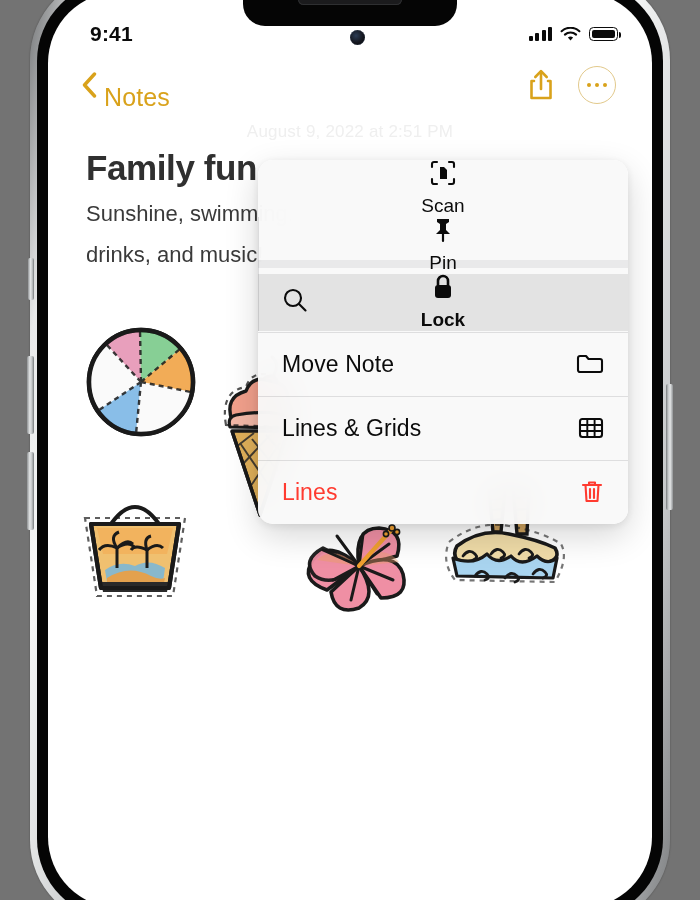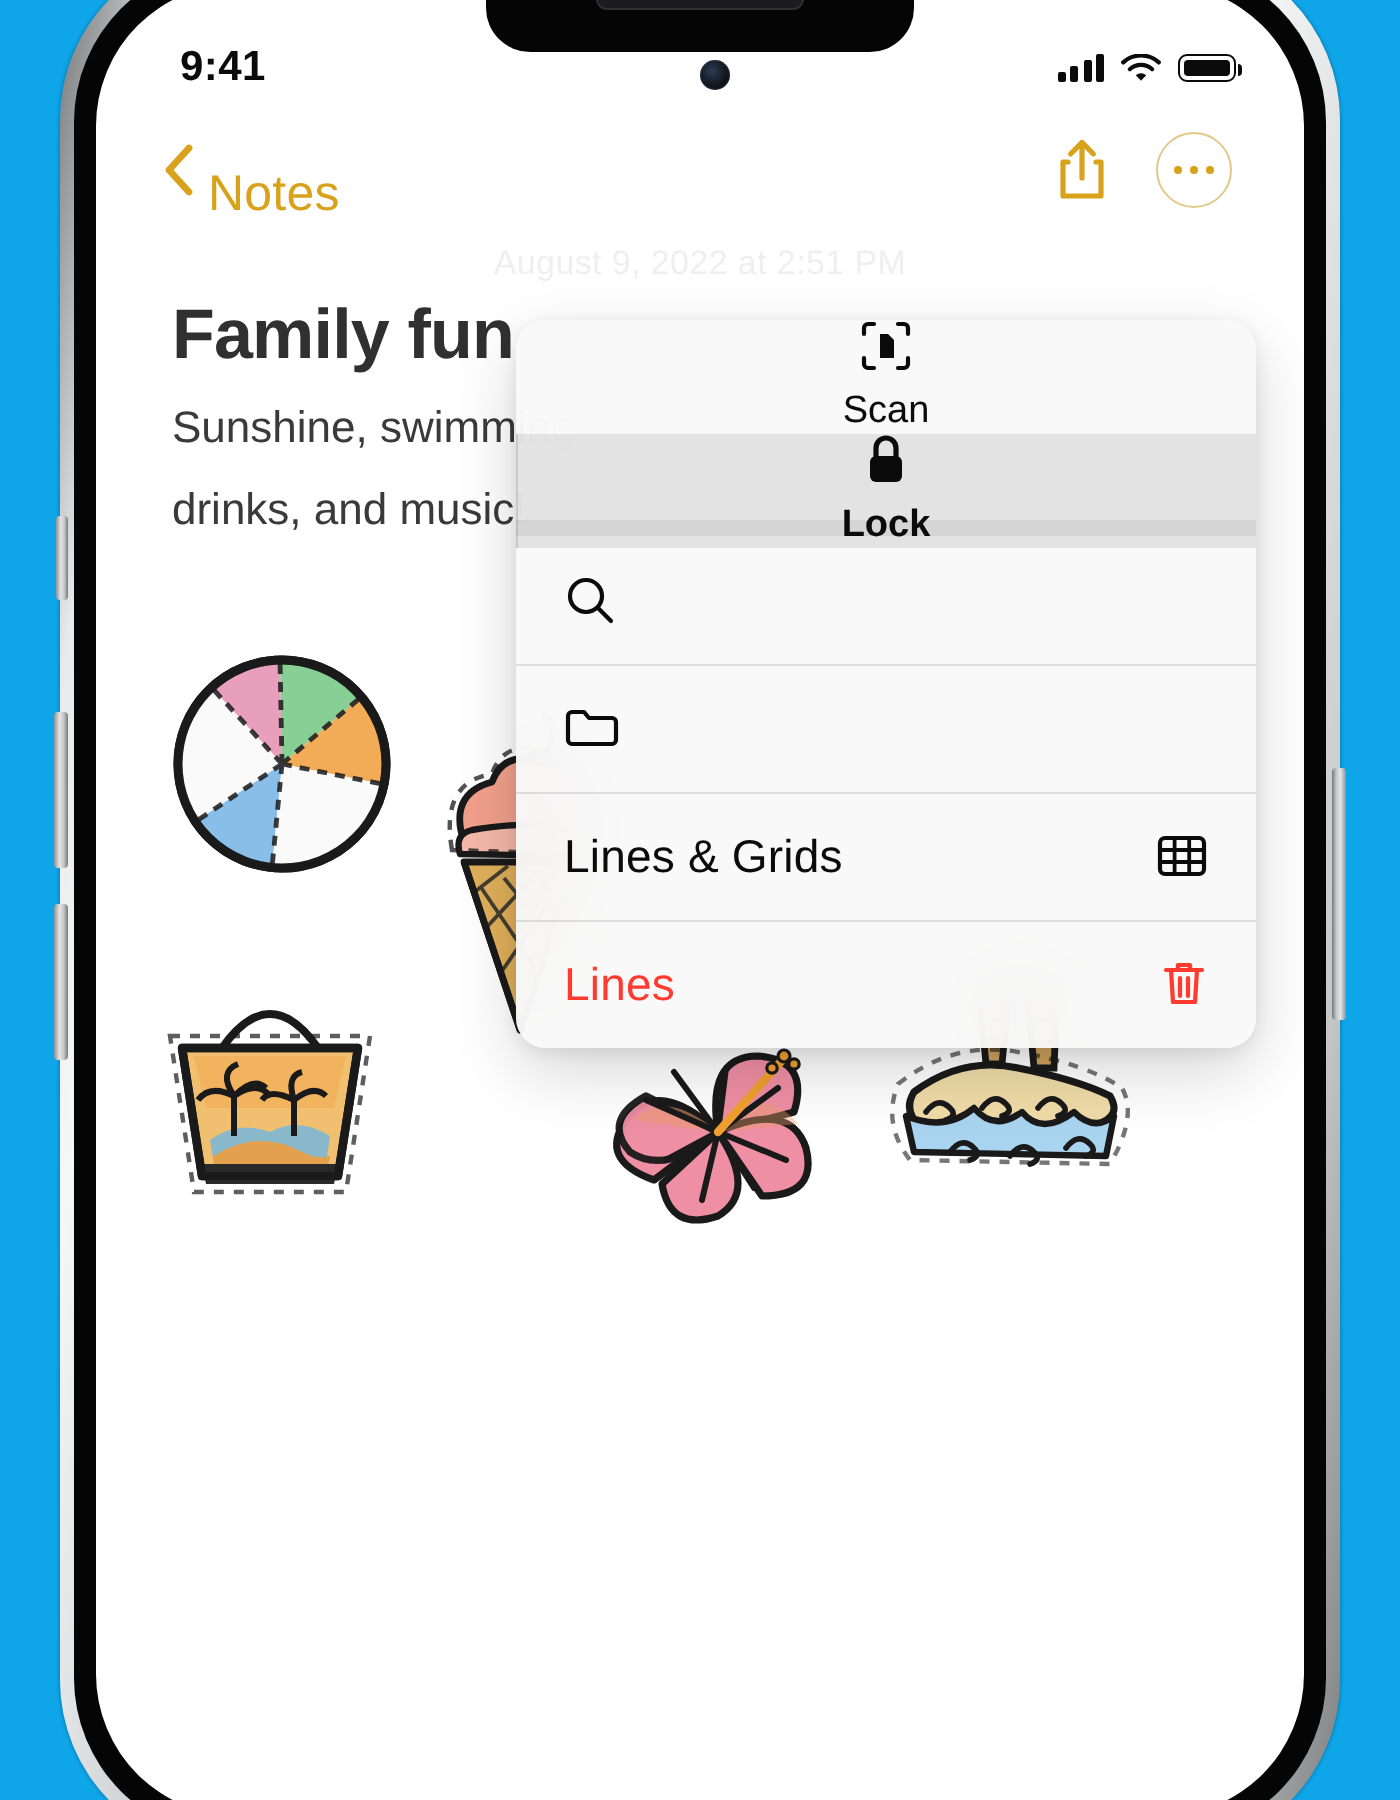--- a/index.html
+++ b/index.html
@@ -2,21 +2,21 @@
 <html><head>
 <meta charset="utf-8">
 <style>
   * { margin:0; padding:0; box-sizing:border-box; }
   html, body {
     width:700px; height:900px;
     background:#ffffff;
     font-family:"Liberation Sans", sans-serif;
     overflow:hidden;
   }
-  #stage { position:relative; width:700px; height:900px; background:#0ea5e9; }
+  #stage { position:relative; width:700px; height:900px; background:#737373; }
 
   
   .phone-frame{
     position:absolute; left:30px; top:-26px;
     width:640px; height:952px;
     border-radius:86px;
     background:linear-gradient(100deg,#6d6f71 0%,#e8e9ea 8%,#f6f7f7 14%,#bcbfc1 30%,#d9dbdc 55%,#f2f3f3 76%,#c6c8ca 90%,#7b7d7f 100%);
     box-shadow:0 0 2px rgba(0,0,0,.35);
   }
   .phone-body{
@@ -332,40 +332,48 @@
               <path d="M2 7V4a2 2 0 0 1 2-2h3"></path>
                 <path d="M19 2h3a2 2 0 0 1 2 2v3"></path>
               <path d="M24 19v3a2 2 0 0 1-2 2h-3"></path>
                 <path d="M7 24H4a2 2 0 0 1-2-2v-3"></path>
             </g>
             <path d="M10 7h4l3 3v9h-7z" fill="#0b0b0b"></path>
           </svg>
           <span class="ctx-top-label">Scan</span>
         </div>
 
+        <div class="ctx-top-item">
+          <svg width="24" height="26" viewBox="0 0 24 26">
+            <path d="M6 2h12v3l-3 2v6l4 4H5l4-4V7L6 5z" fill="#0b0b0b"></path>
+            <path d="M12 16v8" stroke="#0b0b0b" stroke-width="2.2" stroke-linecap="round"></path>
+          </svg>
+          <span class="ctx-top-label">Pin</span>
+        </div>
 
         <div class="ctx-top-item active">
           <svg width="22" height="26" viewBox="0 0 22 26">
             <path d="M6 11V7a5 5 0 0 1 10 0v4" stroke="#0b0b0b" stroke-width="2.6" fill="none" stroke-linecap="round"></path>
             <rect x="3" y="11" width="16" height="13" rx="3" fill="#0b0b0b"></rect>
           </svg>
           <span class="ctx-top-label">Lock</span>
         </div>
       </div>
 
       <div class="ctx-sep"></div>
 
       <div class="ctx-row">
         <svg width="26" height="26" viewBox="0 0 26 26">
           <circle cx="11" cy="11" r="8" stroke="#0b0b0b" stroke-width="2.1" fill="none"></circle>
           <path d="M17 17l6.5 6.5" stroke="#0b0b0b" stroke-width="2.1" stroke-linecap="round"></path>
         </svg>
       </div>
 
       <div class="ctx-row">
+        <span class="ctx-row-label">Move Note</span>
         <svg width="28" height="24" viewBox="0 0 28 24">
           <path d="M2 6a2 2 0 0 1 2-2h6l2.5 3H24a2 2 0 0 1 2 2v9a2 2 0 0 1-2 2H4a2 2 0 0 1-2-2z" stroke="#0b0b0b" stroke-width="2.1" fill="none" stroke-linejoin="round"></path>
         </svg>
       </div>
 
       <div class="ctx-row">
         <span class="ctx-row-label">Lines &amp; Grids</span>
         <svg width="26" height="24" viewBox="0 0 26 24">
           <rect x="2" y="3" width="22" height="18" rx="2.5" stroke="#0b0b0b" stroke-width="2.1" fill="none"></rect>
           <g stroke="#0b0b0b" stroke-width="1.9">

